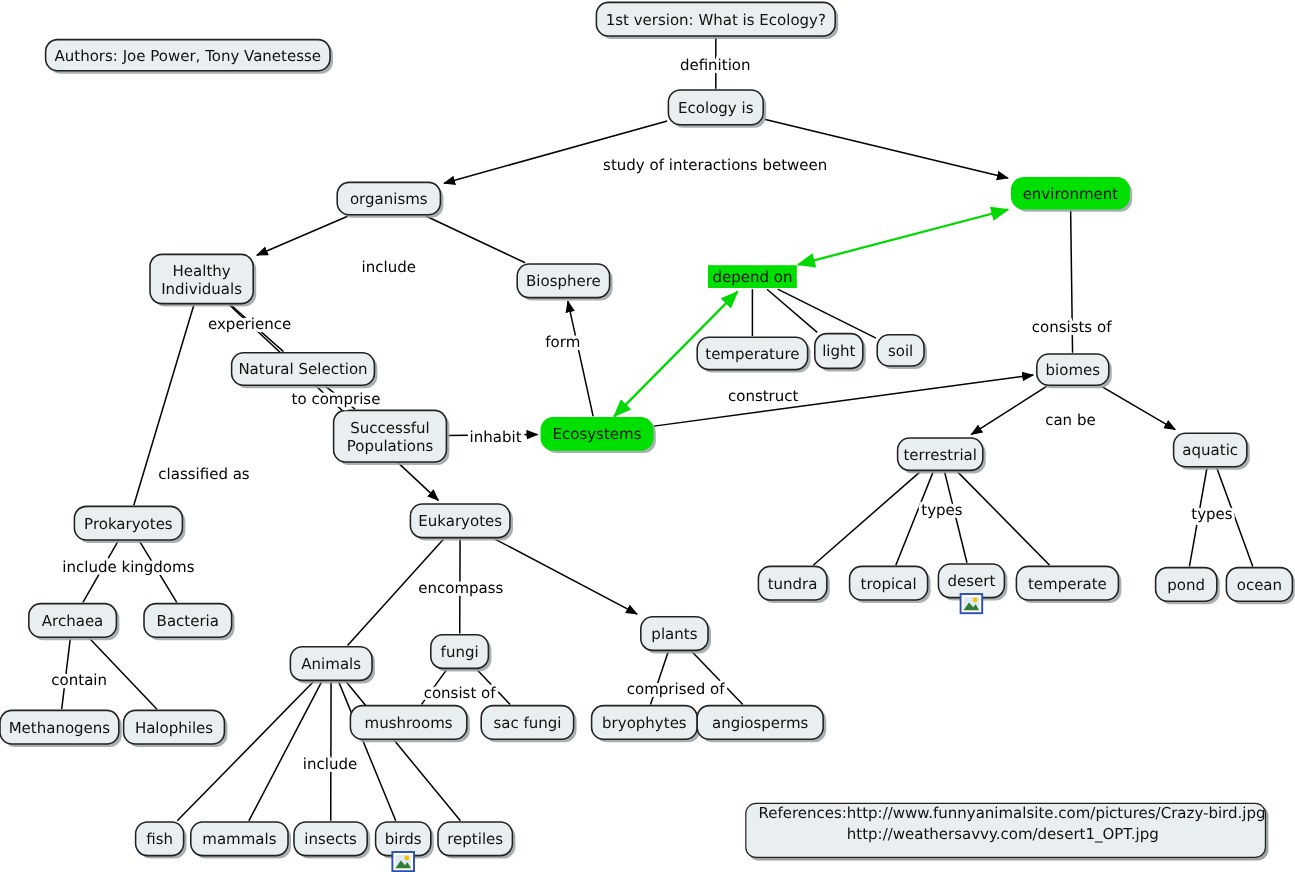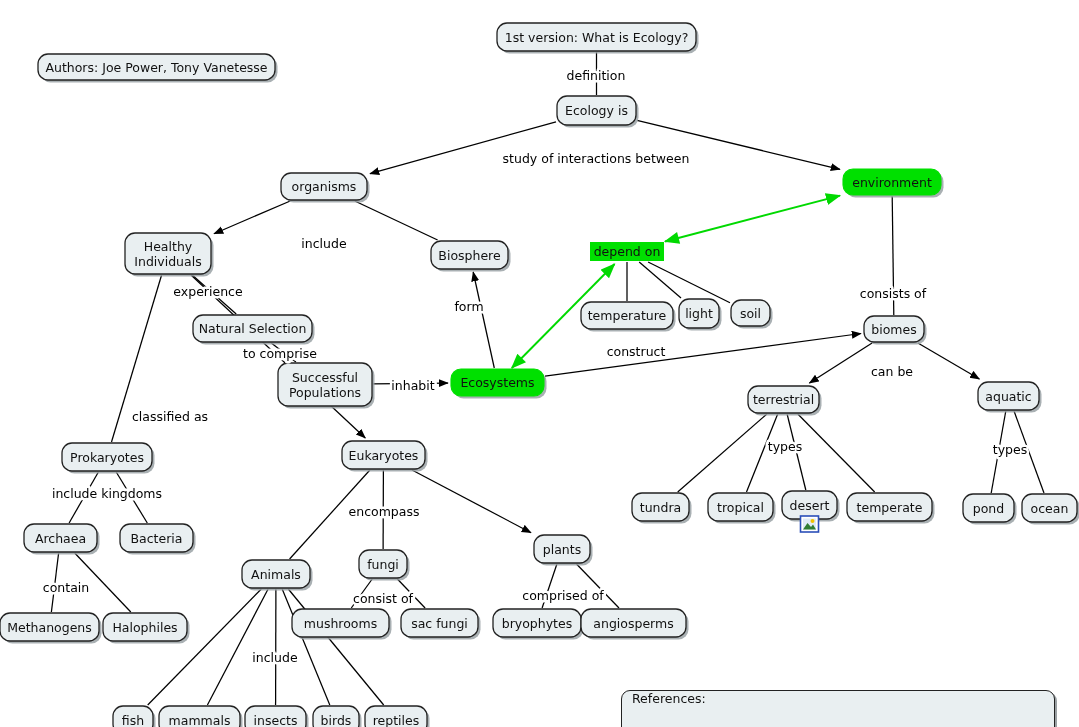--- a/index.html
+++ b/index.html
@@ -2,21 +2,21 @@
 <html><head>
 <meta charset="utf-8">
 <style>
   html,body{margin:0;padding:0;background:#ffffff;}
   body{
     width:1079px;height:727px;
     font-family:"DejaVu Sans", sans-serif;
     overflow:hidden;
     position:relative;
   }
-  #stage{position:absolute;left:0;top:0;width:1079px;height:510px;margin-top:21px;}
+  #stage{position:absolute;left:0;top:0;width:1079px;height:510px;}
   svg{position:absolute;left:0;top:0;width:1079px;height:727px;display:block;}
 
   
   .linklabel{
     font-family:"DejaVu Sans", sans-serif;
     font-size:12.5px;
     fill:#000000;
   }
   
   .nodetext{
@@ -370,15 +370,19 @@
         <text x="275" y="640.5" text-anchor="middle" class="linklabel">include</text>
       </g>
   </svg>
 
   <div id="references-box" style="position:absolute;left:621px;top:669px;width:434px;height:46px;
               background:#e9eff1;border:1.3px solid #222;border-radius:9px;
               box-shadow:2px 2px 0 rgba(120,128,132,.75);
               display:flex;align-items:flex-start;padding:0 10px;box-sizing:border-box;">
     <span style="font-size:12.5px;color:#111;white-space:nowrap;">References:</span>
     <span style="display:inline-block;width:14px;"></span>
+    <span style="display:flex;flex-direction:column;line-height:1.35;">
+      <span style="font-size:12.5px;color:#111;white-space:nowrap;">http://www.funnyanimalsite.com/pictures/Crazy-bird.jpg</span>
+      <span style="font-size:12.5px;color:#111;white-space:nowrap;">http://weathersavvy.com/desert1_OPT.jpg</span>
+    </span>
   </div>
 
 </div>
 
 </body></html>

